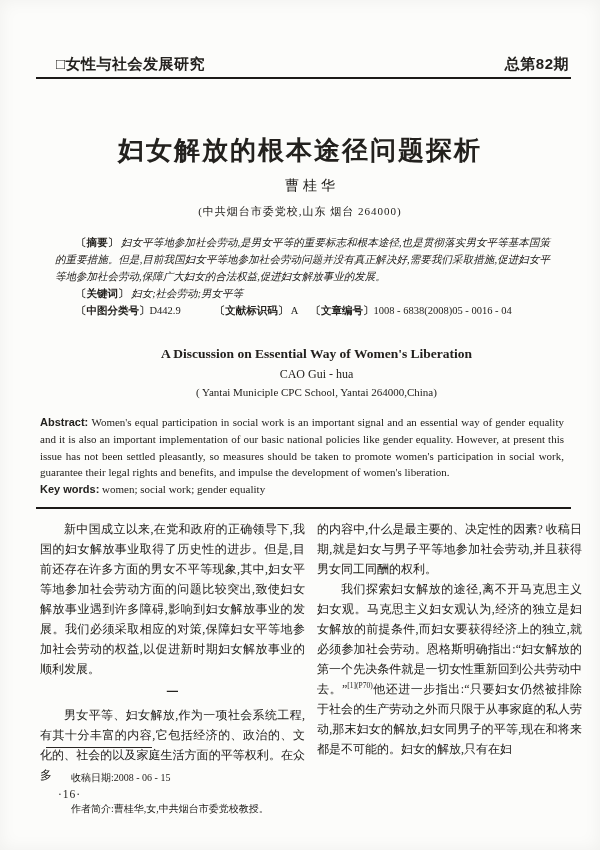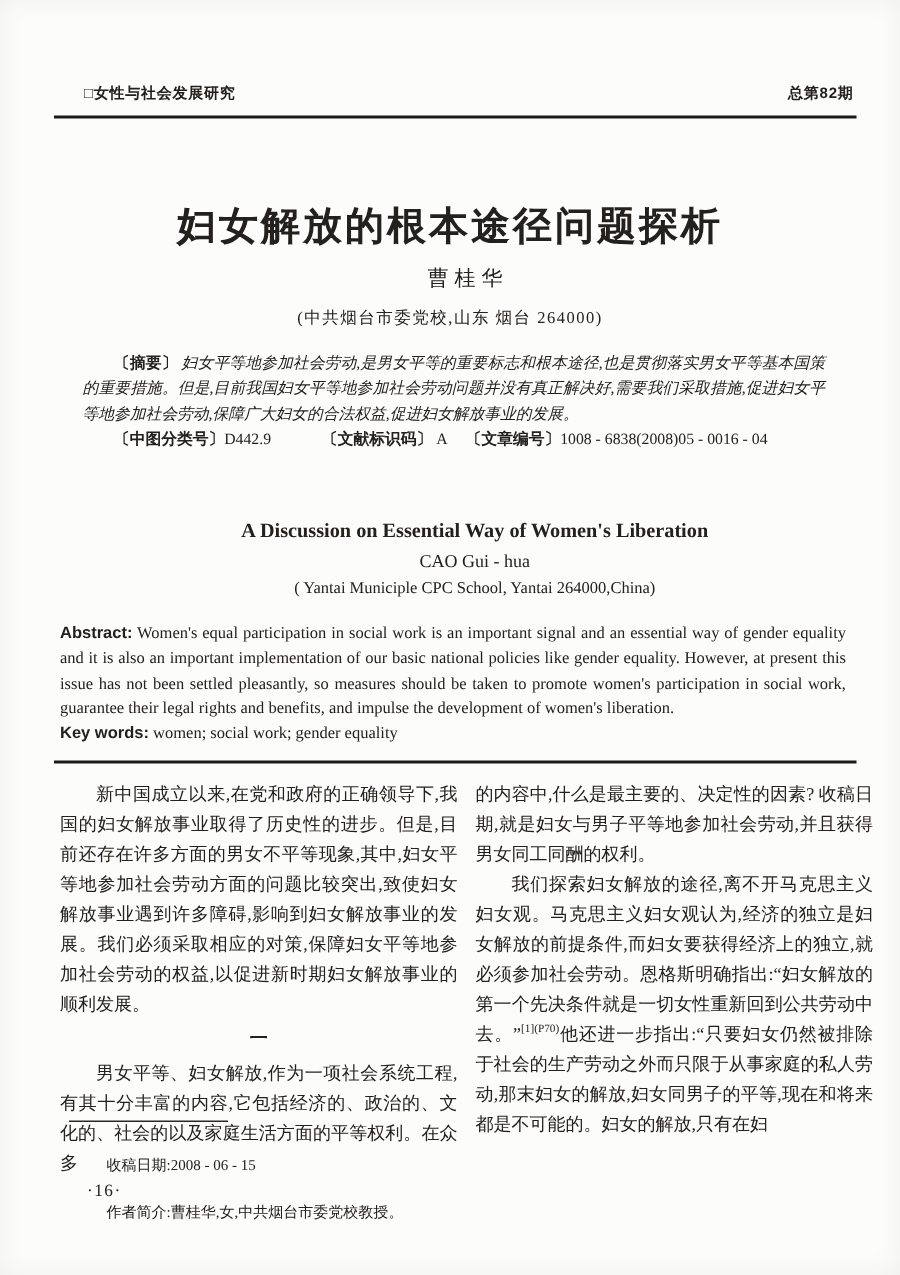--- a/index.html
+++ b/index.html
@@ -4,21 +4,21 @@
 <style>
   html,body{margin:0;padding:0;}
   body{width:600px;height:850px;background:#e9e8e5;font-family:"Liberation Serif",serif;}
   .page{
     position:relative;width:600px;height:850px;background:#fcfcfa;
     color:#23211e;overflow:hidden;
     box-shadow:inset 0 0 18px rgba(0,0,0,0.05);
   }
   
   .jheader{position:absolute;top:55px;left:56px;right:31px;display:flex;justify-content:space-between;
-    font-family:"Liberation Sans",sans-serif;font-weight:bold;font-size:10px;letter-spacing:0.5px;}
+    font-family:"Liberation Sans",sans-serif;font-weight:bold;font-size:15px;letter-spacing:0.5px;}
   .header-rule{position:absolute;top:77px;left:36px;right:29px;height:2px;background:#1c1a18;}
   
   .title{position:absolute;top:116px;left:0;right:0;text-align:center;
     font-family:"Liberation Sans",sans-serif;font-weight:bold;font-size:26px;letter-spacing:2px;}
   .author{position:absolute;top:177px;left:0;right:0;text-align:center;font-size:14px;letter-spacing:4px;padding-left:24px;}
   .affil{position:absolute;top:204px;left:0;right:0;text-align:center;font-size:11px;letter-spacing:1px;}
   
   .cn-abs{position:absolute;top:234px;left:55px;right:50px;font-size:10.5px;line-height:17px;text-align:justify;}
   .cn-abs p{margin:0;text-indent:2em;}
   .lbl{font-family:"Liberation Sans",sans-serif;font-weight:bold;font-style:normal;}
@@ -58,20 +58,21 @@
     <span>总第82期</span>
   </div>
   <div class="header-rule"></div>
 
   <h1 class="title">妇女解放的根本途径问题探析</h1>
   <div class="author">曹桂华</div>
   <div class="affil">(中共烟台市委党校,山东 烟台  264000)</div>
 
   <div class="cn-abs">
     <p><span class="lbl">〔摘要〕</span> <span class="kai">妇女平等地参加社会劳动,是男女平等的重要标志和根本途径,也是贯彻落实男女平等基本国策的重要措施。但是,目前我国妇女平等地参加社会劳动问题并没有真正解决好,需要我们采取措施,促进妇女平等地参加社会劳动,保障广大妇女的合法权益,促进妇女解放事业的发展。</span></p>
+    <p><span class="lbl">〔关键词〕</span> <span class="kai">妇女;社会劳动;男女平等</span></p>
     <p class="cls-row"><span class="lbl">〔中图分类号〕</span><span>D442.9</span><span class="gap1"></span><span class="lbl">〔文献标识码〕</span> <span>A</span><span class="gap2"></span><span class="lbl">〔文章编号〕</span><span>1008 - 6838(2008)05 - 0016 - 04</span></p>
   </div>
 
   <div class="en-head">
     <p class="en-title">A Discussion on Essential Way of Women's Liberation</p>
     <p class="en-author">CAO Gui - hua</p>
     <p class="en-affil">( Yantai Municiple CPC School,  Yantai 264000,China)</p>
   </div>
 
   <div class="en-abs">

